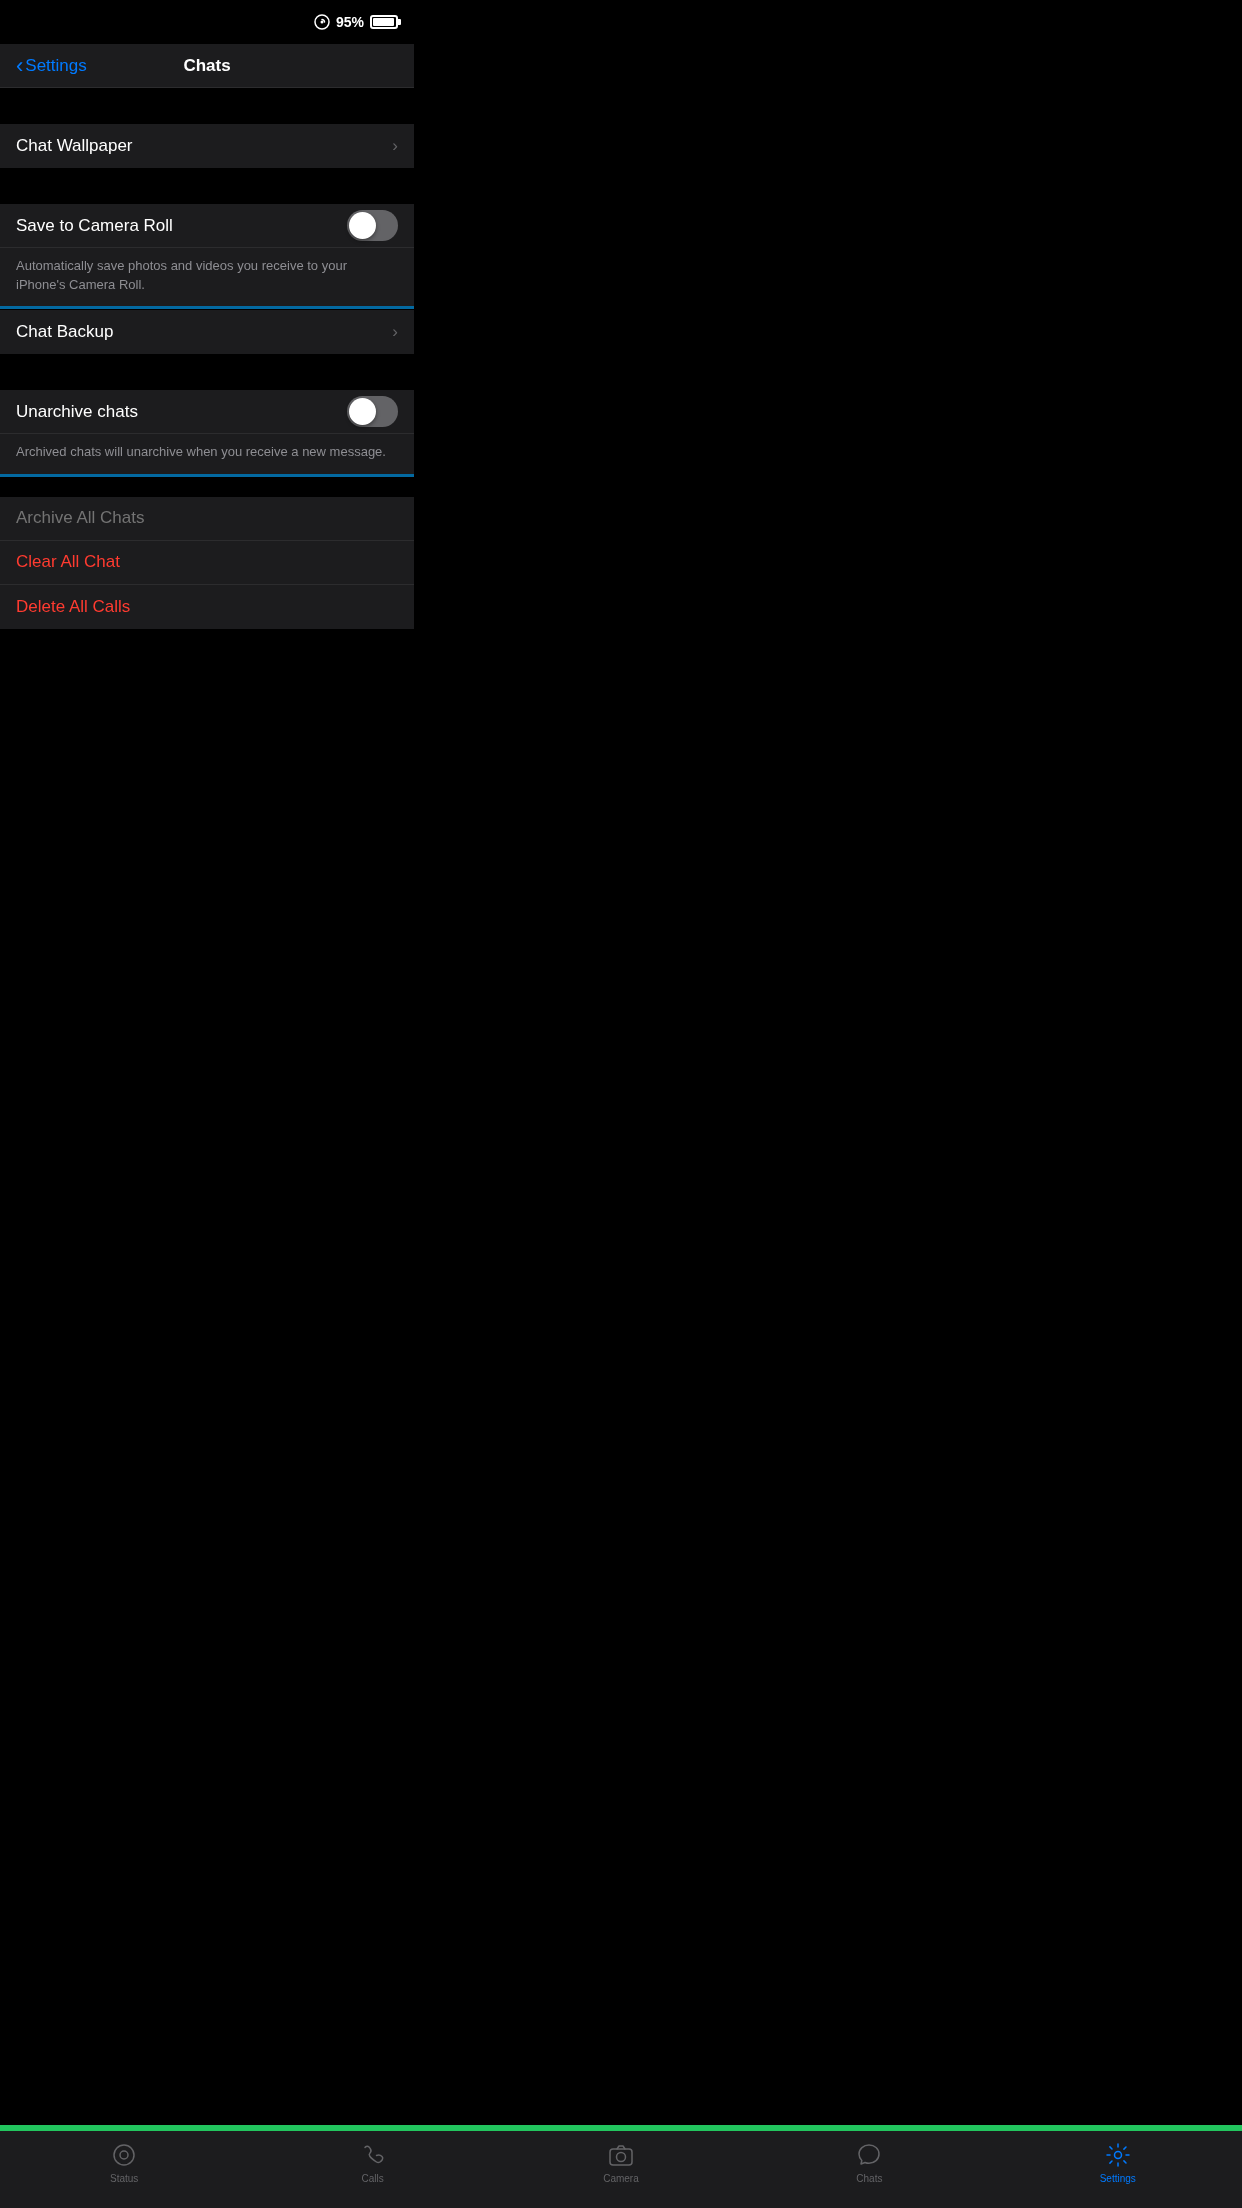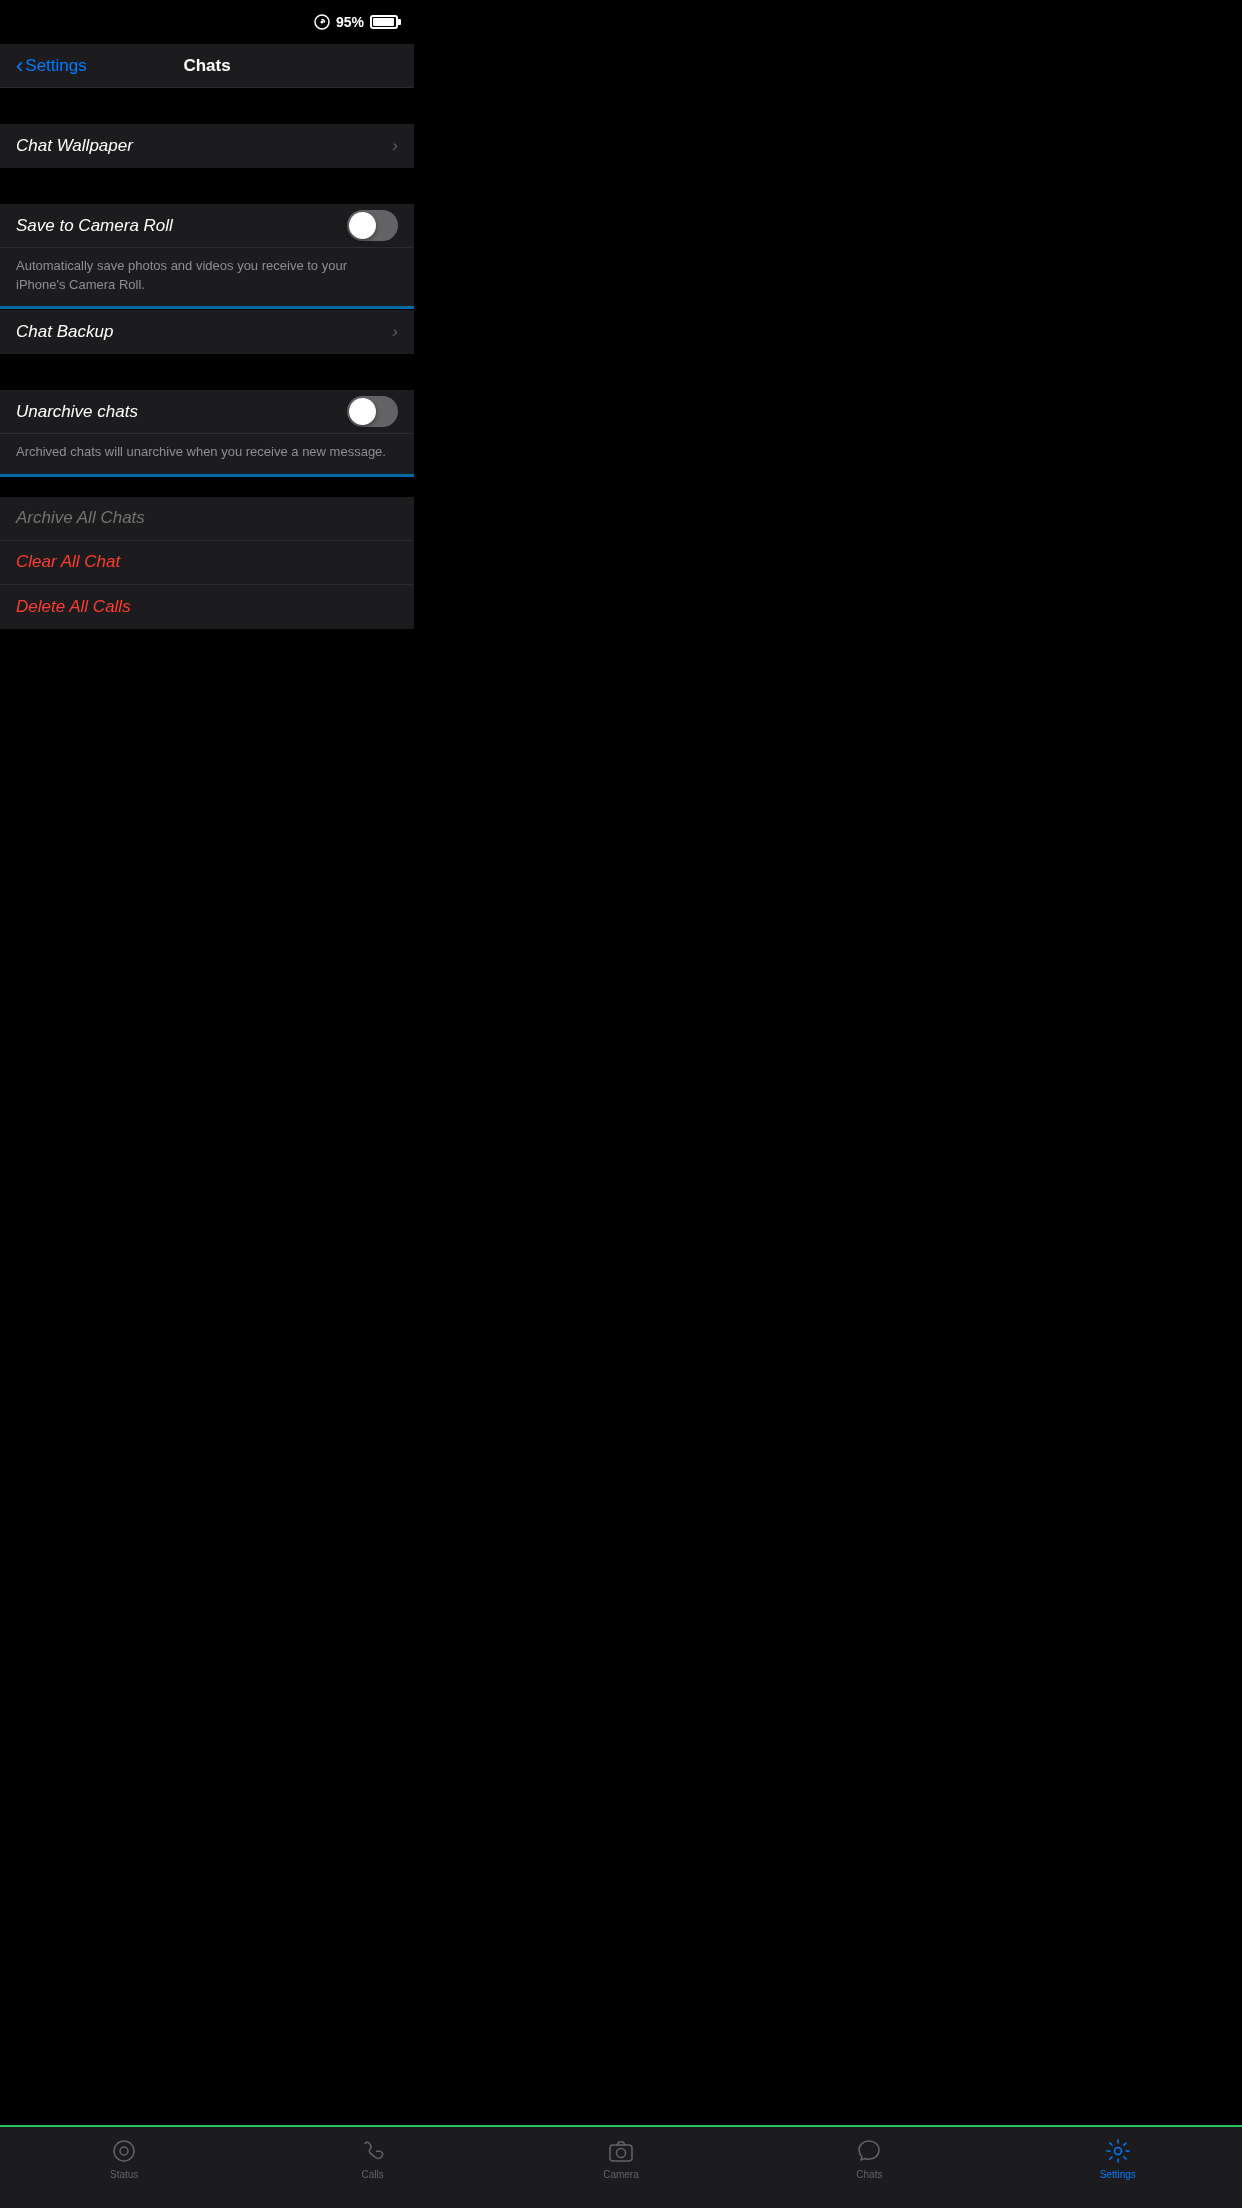--- a/index.html
+++ b/index.html
@@ -123,21 +123,20 @@
 
     .list-item {
       display: flex;
       align-items: center;
       justify-content: space-between;
       padding: 0 16px;
       min-height: 44px;
       background: #1c1c1e;
       border-bottom: 1px solid #2c2c2e;
       cursor: pointer;
-      font-style: italic;
     }
 
     .list-item:last-child {
       border-bottom: none;
     }
 
     .list-item-label {
       font-size: 17px;
       color: #fff;
     }
@@ -200,21 +199,21 @@
     }
 
     
     .tab-bar {
       position: fixed;
       bottom: 0;
       left: 0;
       width: 100%;
       height: 83px;
       background: #1c1c1e;
-      border-top: 2px solid #22c55e;
+      border-top: 6px solid #22c55e;
       display: flex;
       align-items: flex-start;
       justify-content: space-around;
       padding-top: 10px;
     }
 
     .tab-item {
       display: flex;
       flex-direction: column;
       align-items: center;

